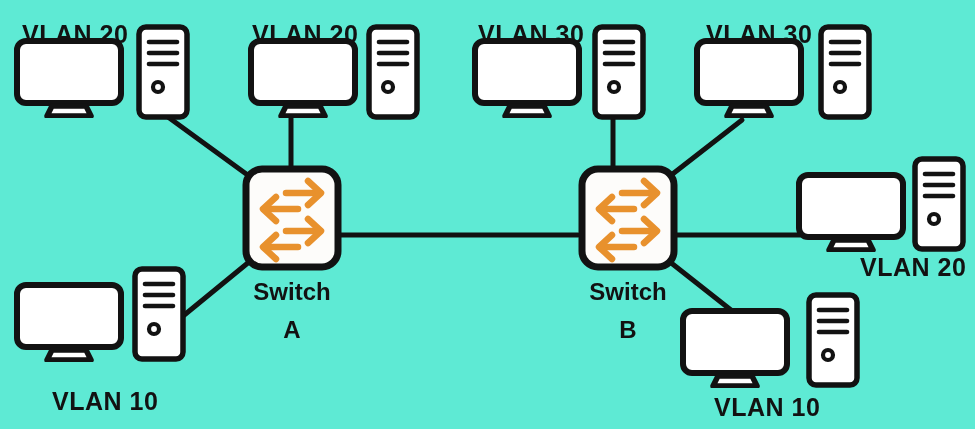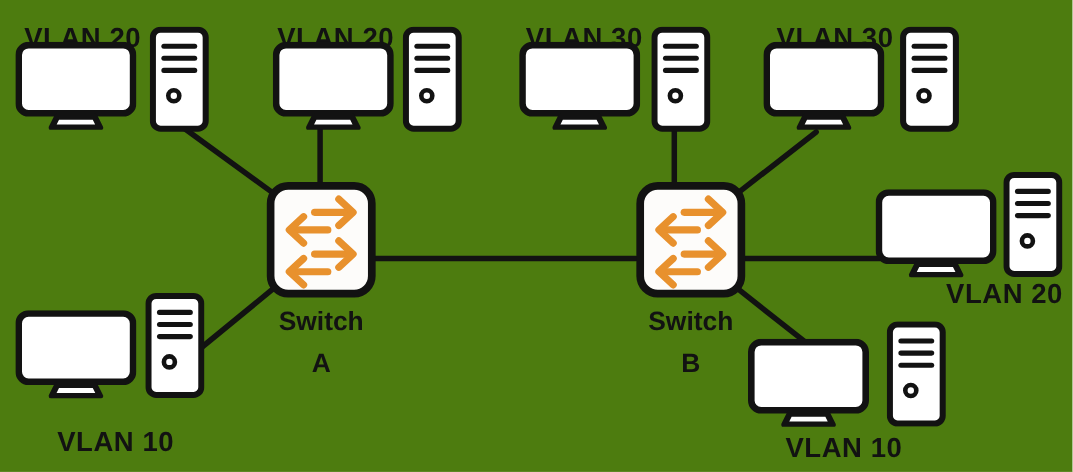--- a/index.html
+++ b/index.html
@@ -8,21 +8,21 @@
     padding: 0;
     background: #ffffff;
   }
   body {
     font-family: "Liberation Sans", sans-serif;
   }
   #diagram-root {
     position: relative;
     width: 975px;
     height: 429px;
-    background: #4d7c0f;
+    background: #5eead4;
     overflow: hidden;
     text-decoration: underline;
   }
   #diagram-svg {
     position: absolute;
     top: 0;
     left: 0;
     width: 975px;
     height: 429px;
   }

